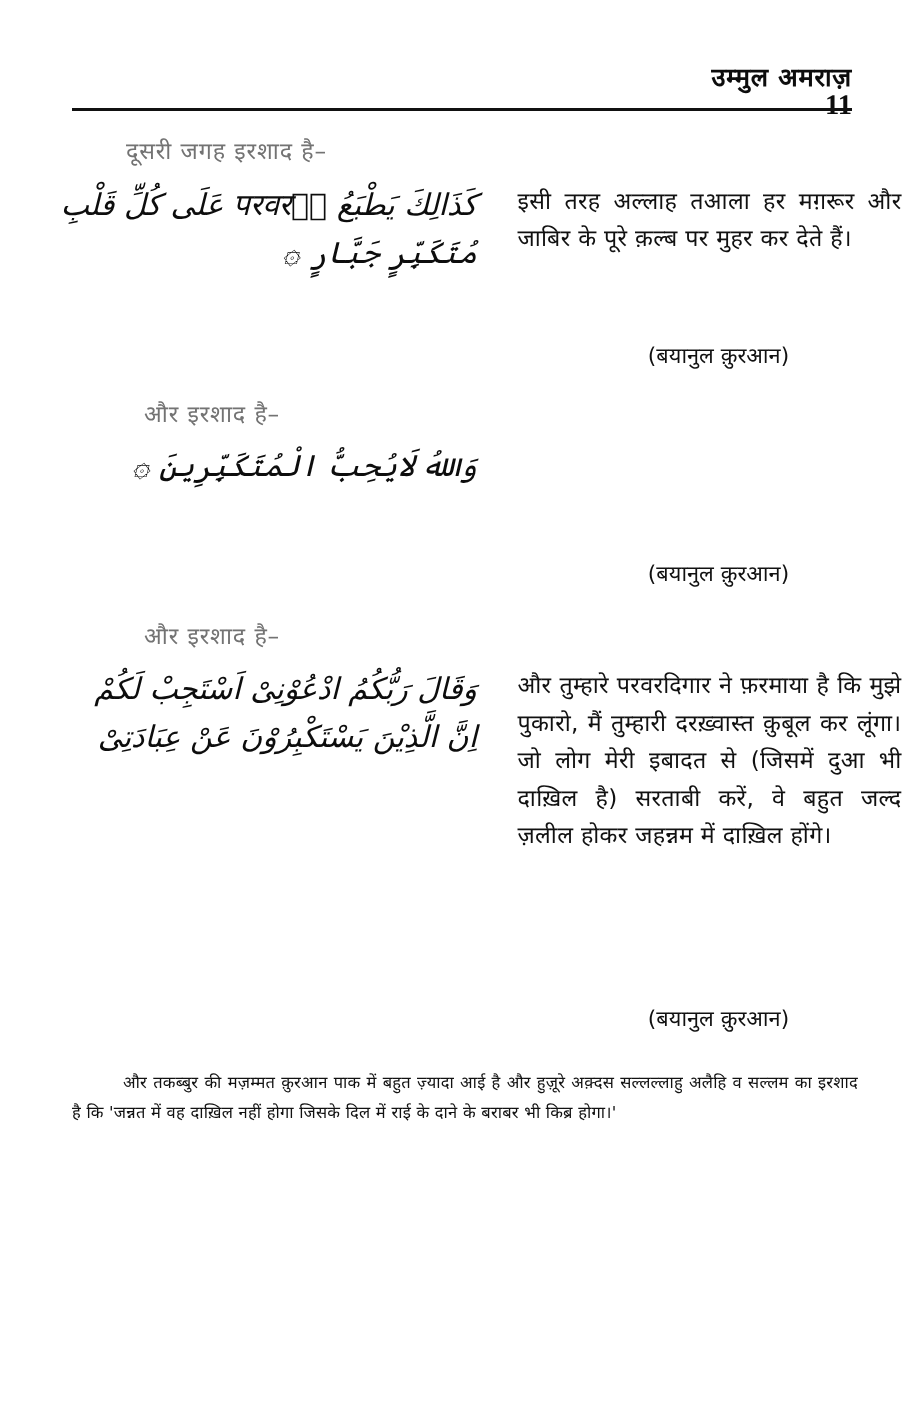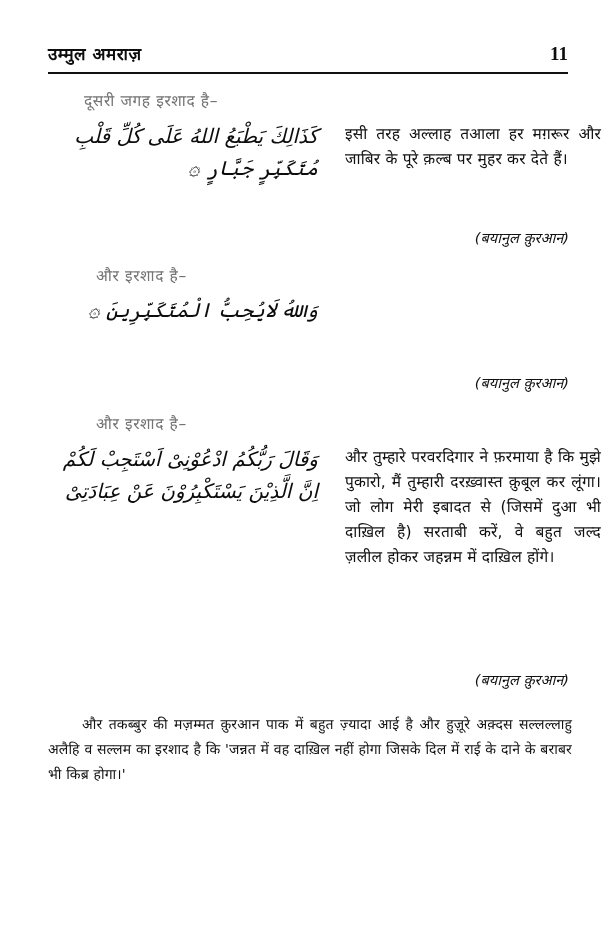--- a/index.html
+++ b/index.html
@@ -22,20 +22,21 @@
 
   
   .page-header {
     position: absolute;
     left: 48px;
     top: 44px;
     width: 520px;
     display: flex;
     align-items: flex-end;
     justify-content: space-between;
+    flex-direction: column;
   }
 
   .header-title {
     font-family: "DejaVu Sans", sans-serif;
     font-size: 17px;
     font-weight: 700;
     letter-spacing: 0.5px;
     line-height: 1;
     color: #0d0d0d;
     white-space: nowrap;
@@ -96,32 +97,31 @@
     letter-spacing: 0.2px;
     margin-left: 32px;
   }
 
   .citation {
     position: absolute;
     font-family: "DejaVu Sans", sans-serif;
     font-size: 14.5px;
     line-height: 1.4;
     color: #111111;
-    text-align: right;
+    text-align: center;
     white-space: nowrap;
-    font-style: italic;
   }
 
   .closing-paragraph {
     position: absolute;
     left: 48px;
     top: 712px;
     width: 524px;
     font-family: "DejaVu Sans", sans-serif;
-    font-size: 14px;
+    font-size: 11px;
     line-height: 1.78;
     color: #111111;
     text-align: justify;
     text-justify: inter-word;
     text-indent: 34px;
     letter-spacing: 0.15px;
   }
 
   
   #lead-1 { left: 84px;  top: 90px; }
@@ -146,21 +146,21 @@
 
   <div class="page-header">
     <span class="header-title">उम्मुल अमराज़</span>
     <span class="header-folio">11</span>
   </div>
   <div class="header-rule"></div>
 
   <div class="lead-in" id="lead-1">दूसरी जगह इरशाद है–</div>
 
   <div class="arabic-block" id="arabic-1">
-    <span class="aline">كَذَالِكَ يَطْبَعُ اللهُ عَلَى كُلِّ قَلْبِ</span>
+    <span class="aline">كَذَالِكَ يَطْبَعُ परवरदُ عَلَى كُلِّ قَلْبِ</span>
     <span class="aline">مُتَكَبِّرٍ جَبَّارٍ ۞</span>
   </div>
 
   <div class="translation" id="trans-1">इसी तरह अल्लाह तआला हर मग़रूर और जाबिर के पूरे क़ल्ब पर मुहर कर देते हैं।</div>
 
   <div class="citation" id="cite-1">(बयानुल क़ुरआन)</div>
 
   <div class="lead-in" id="lead-2">और इरशाद है–</div>
 
   <div class="arabic-block" id="arabic-2">

